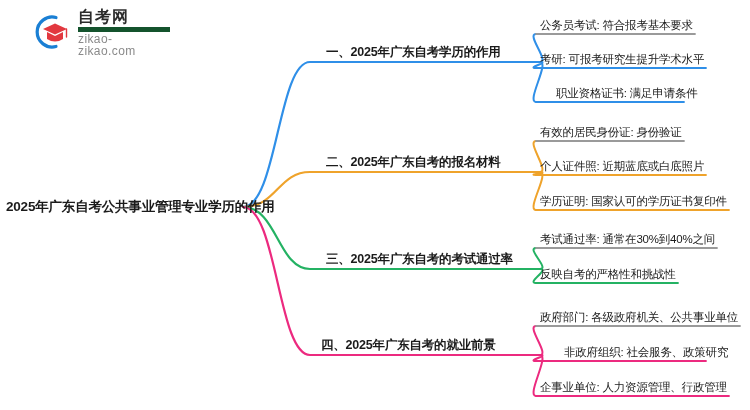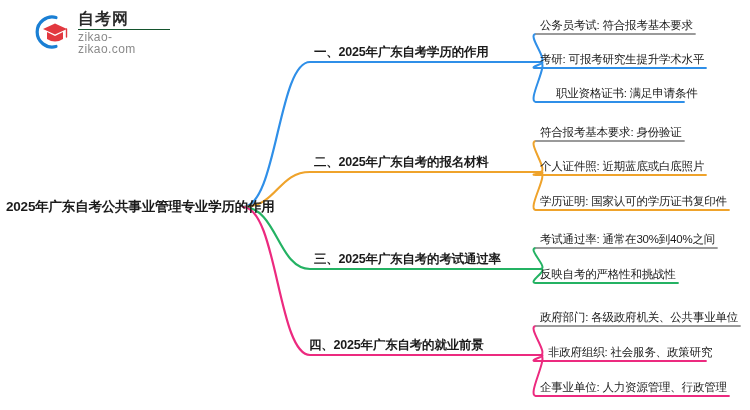--- a/index.html
+++ b/index.html
@@ -50,21 +50,21 @@
     flex-direction: column;
     justify-content: center;
   }
   .logo-title {
     font-size: 16px;
     font-weight: bold;
     color: #2b2b2b;
     letter-spacing: 1px;
     line-height: 18px;
     padding-bottom: 1px;
-    border-bottom: 1px solid #14532d;
+    border-bottom: 5px solid #14532d;
   }
   .logo-sub {
     font-size: 12px;
     color: #8a8a8a;
     letter-spacing: 0.4px;
     line-height: 12px;
     padding-top: 1px;
   }
 
   
@@ -81,20 +81,21 @@
     left: 6px;
     top: 199px;
     letter-spacing: -0.2px;
   }
   .node-branch {
     font-size: 12.5px;
     font-weight: bold;
     line-height: 15px;
     letter-spacing: -0.2px;
     padding-bottom: 3px;
+    margin-left: 12px;
   }
   .node-leaf {
     font-size: 11.5px;
     line-height: 14px;
     letter-spacing: -0.2px;
     padding-bottom: 8px;
   }
 </style>
 </head>
 <body>
@@ -150,25 +151,25 @@
     </svg>
 
   <div class="node node-root">2025年广东自考公共事业管理专业学历的作用</div>
 
   <div id="nodes">
       <div class="node node-branch" style="left: 314px; top: 45px;">一、2025年广东自考学历的作用</div>
       <div class="node node-leaf" style="left: 540px; top: 18px;">公务员考试: 符合报考基本要求</div>
       <div class="node node-leaf" style="left: 540px; top: 52px;">考研: 可报考研究生提升学术水平</div>
       <div class="node node-leaf" style="left: 540px; top: 86px; margin-left: 16px;">职业资格证书: 满足申请条件</div>
       <div class="node node-branch" style="left: 314px; top: 155px;">二、2025年广东自考的报名材料</div>
-      <div class="node node-leaf" style="left: 540px; top: 125px;">符合报考基本要求: 身份验证</div>
+      <div class="node node-leaf" style="left: 540px; top: 125px;">有效的居民身份证: 身份验证</div>
       <div class="node node-leaf" style="left: 540px; top: 159px;">个人证件照: 近期蓝底或白底照片</div>
       <div class="node node-leaf" style="left: 540px; top: 194px;">学历证明: 国家认可的学历证书复印件</div>
       <div class="node node-branch" style="left: 314px; top: 252px;">三、2025年广东自考的考试通过率</div>
       <div class="node node-leaf" style="left: 540px; top: 232px;">考试通过率: 通常在30%到40%之间</div>
       <div class="node node-leaf" style="left: 540px; top: 267px;">反映自考的严格性和挑战性</div>
       <div class="node node-branch" style="left: 309px; top: 338px;">四、2025年广东自考的就业前景</div>
       <div class="node node-leaf" style="left: 540px; top: 310px;">政府部门: 各级政府机关、公共事业单位</div>
-      <div class="node node-leaf" style="left: 548px; top: 345px;">非政府组织: 社会服务、政策研究</div>
+      <div class="node node-leaf" style="left: 564px; top: 345px;">非政府组织: 社会服务、政策研究</div>
       <div class="node node-leaf" style="left: 540px; top: 380px;">企事业单位: 人力资源管理、行政管理</div>
     </div>
 
 </div>
 
 </body></html>

